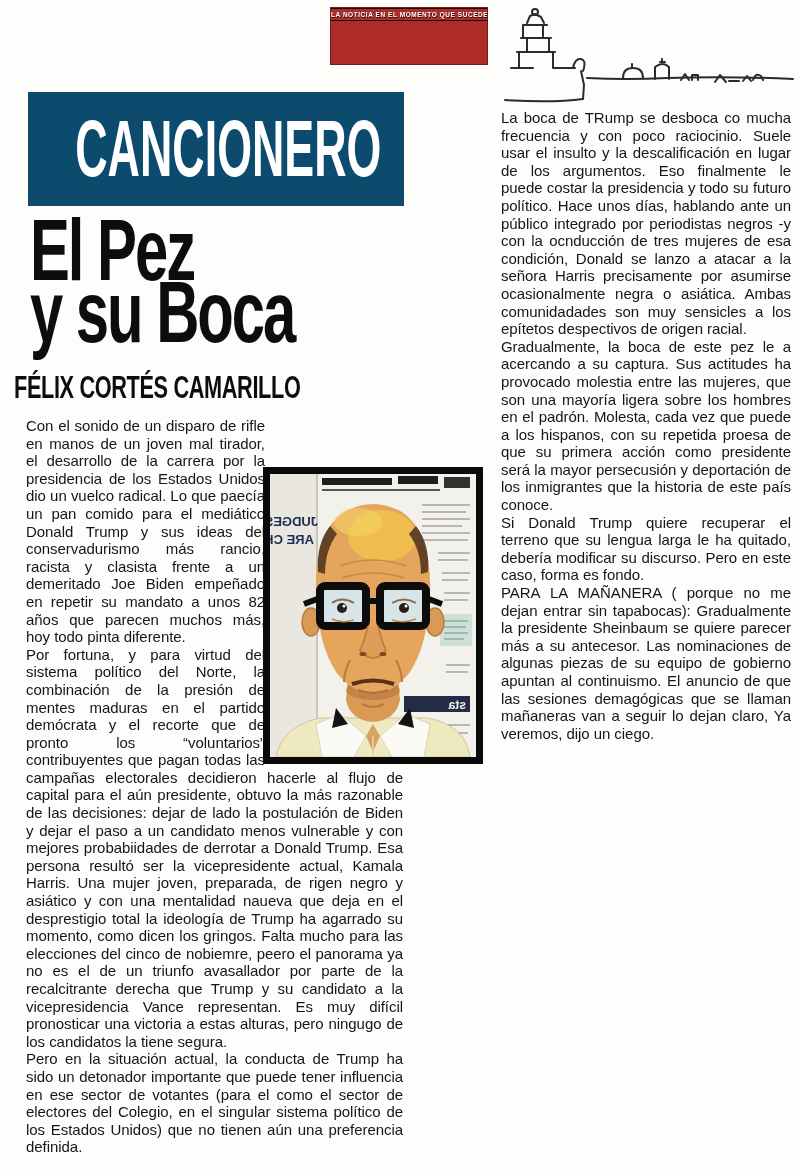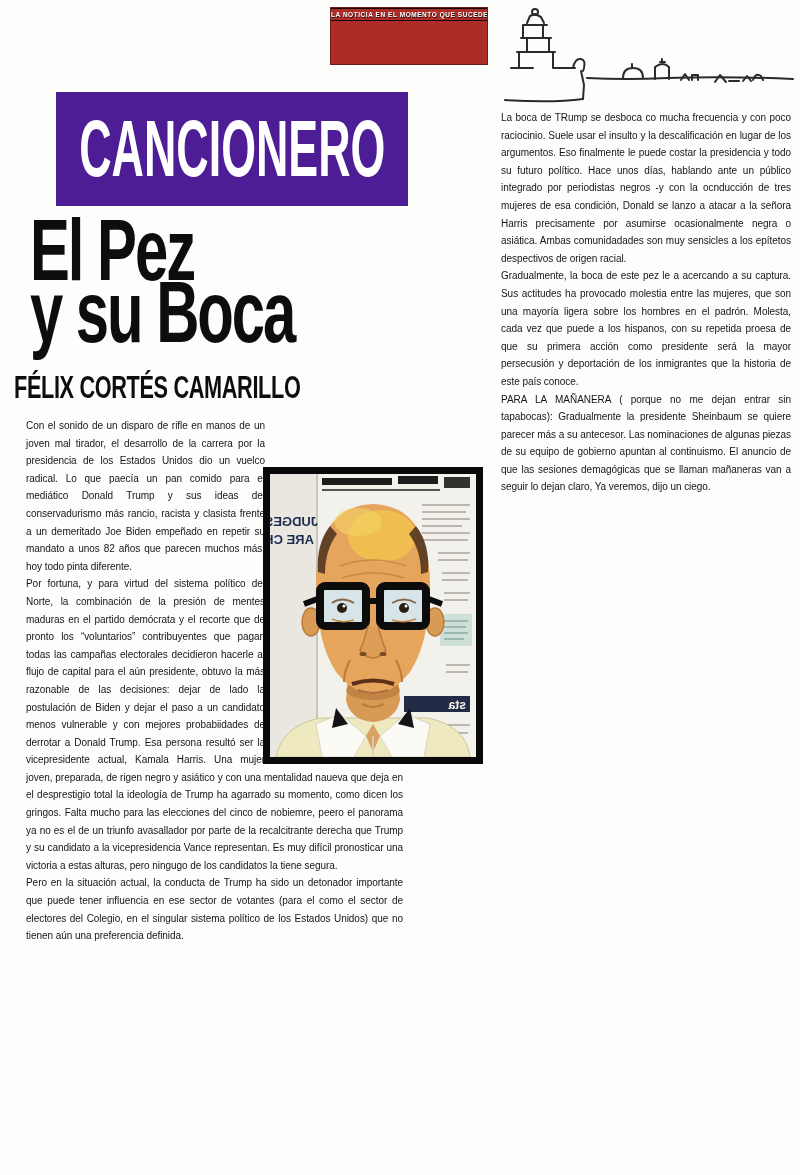--- a/index.html
+++ b/index.html
@@ -23,41 +23,41 @@
   .mast-name{
     flex:1;display:flex;align-items:center;justify-content:center;
     color:#fff;font-weight:bold;font-size:47px;letter-spacing:-1px;
     transform:scaleX(.72);white-space:nowrap;
     text-shadow:2.5px 2.5px 0 #2a0c0a,1px 1px 0 #2a0c0a,-1px -1px 0 #2a0c0a,1px -1px 0 #2a0c0a,-1px 1px 0 #2a0c0a;
   }
   
   .sketch{position:absolute;left:497px;top:2px;width:298px;height:104px;}
   
   .banner{
-    position:absolute;left:56px;top:92px;width:352px;height:114px;background:#4c1d95;
-    display:flex;align-items:center;justify-content:center;overflow:hidden;
+    position:absolute;left:28px;top:92px;width:352px;height:114px;background:#0c4a6e;
+    display:flex;align-items:center;justify-content:center;overflow:hidden;padding-left:24px;
   }
   .banner-text{
     color:#fff;font-weight:bold;font-size:80px;white-space:nowrap;
     transform:scaleX(.56);letter-spacing:0;
   }
   
   .headline{
     position:absolute;left:30px;top:219px;color:#0d0d0d;font-weight:bold;
     font-size:88px;line-height:62px;letter-spacing:-3px;
     transform:scaleX(.68);transform-origin:left top;white-space:nowrap;
   }
   .headline .hl-line{display:block;}
   .author{
     position:absolute;left:14px;top:370px;color:#0d0d0d;font-weight:bold;
     font-size:31px;letter-spacing:-.5px;transform:scaleX(.70);transform-origin:left top;
     white-space:nowrap;
   }
   
-  .col{position:absolute;text-align:justify;font-size:10px;line-height:17.6px;
+  .col{position:absolute;text-align:justify;font-size:15px;line-height:17.6px;
        color:#151515;letter-spacing:-.05px;}
   .col p{margin:0;}
   .col-left{left:26px;top:417px;width:377px;}
   .col-right{left:405px;top:109px;width:386px;}
   .cut-right{float:right;width:138px;height:314px;margin-top:36px;}
   .cut-left{float:left;width:96px;height:312px;margin-top:352px;}
   .para-gap{margin-top:34px;}
   
   .photo-frame{
     position:absolute;left:263px;top:467px;width:206px;height:283px;
@@ -117,20 +117,21 @@
   <div class="cut-right"></div>
   <p>Con el sonido de un disparo de rifle en manos de un joven mal tirador, el desarrollo de la carrera por la presidencia de los Estados Unidos dio un vuelco radical. Lo que paecía un pan comido para el mediático Donald Trump y sus ideas del conservadurismo más rancio, racista y clasista frente a un demeritado Joe Biden empeñado en repetir su mandato a unos 82 años que parecen muchos más, hoy todo pinta diferente.</p>
   <p>Por fortuna, y para virtud del sistema político del Norte, la combinación de la presión de mentes maduras en el partido demócrata y el recorte que de pronto los “voluntarios” contribuyentes que pagan todas las campañas electorales decidieron hacerle al flujo de capital para el aún presidente, obtuvo la más razonable de las decisiones: dejar de lado la postulación de Biden y dejar el paso a un candidato menos vulnerable y con mejores probabiidades de derrotar a Donald Trump. Esa persona resultó ser la vicepresidente actual, Kamala Harris. Una mujer joven, preparada, de rigen negro y asiático y con una mentalidad naueva que deja en el desprestigio total la ideología de Trump ha agarrado su momento, como dicen los gringos. Falta mucho para las elecciones del cinco de nobiemre, peero el panorama ya no es el de un triunfo avasallador por parte de la recalcitrante derecha que Trump y su candidato a la vicepresidencia Vance representan. Es muy difícil pronosticar una victoria a estas alturas, pero ningugo de los candidatos la tiene segura.</p>
   <p>Pero en la situación actual, la conducta de Trump ha sido un detonador importante que puede tener influencia en ese sector de votantes (para el como el sector de electores del Colegio, en el singular sistema político de los Estados Unidos) que no tienen aún una preferencia definida.</p>
 </div>
 
 <div class="col col-right">
   <div class="cut-left"></div>
   <p>La boca de TRump se desboca co mucha frecuencia y con poco raciocinio. Suele usar el insulto y la descalificación en lugar de los argumentos. Eso finalmente le puede costar la presidencia y todo su futuro político. Hace unos días, hablando ante un público integrado por periodistas negros -y con la ocnducción de tres mujeres de esa condición, Donald se lanzo a atacar a la señora Harris precisamente por asumirse ocasionalmente negra o asiática. Ambas comunidadades son muy sensicles a los epítetos despectivos de origen racial.</p>
   <p>Gradualmente, la boca de este pez le a acercando a su captura. Sus actitudes ha provocado molestia entre las mujeres, que son una mayoría ligera sobre los hombres en el padrón. Molesta, cada vez que puede a los hispanos, con su repetida proesa de que su primera acción como presidente será la mayor persecusión y deportación de los inmigrantes que la historia de este país conoce.</p>
+  <p>Si Donald Trump quiere recuperar el terreno que su lengua larga le ha quitado, debería modificar su discurso. Pero en este caso, forma es fondo.</p>
   <p class="para-gap">PARA LA MAÑANERA ( porque no me dejan entrar sin tapabocas): Gradualmente la presidente Sheinbaum se quiere parecer más a su antecesor. Las nominaciones de algunas piezas de su equipo de gobierno apuntan al continuismo. El anuncio de que las sesiones demagógicas que se llaman mañaneras van a seguir lo dejan claro, Ya veremos, dijo un ciego.</p>
 </div>
 
 <div class="photo-frame">
   <svg width="206" height="283" viewBox="0 0 206 283" xmlns="http://www.w3.org/2000/svg">
 
     <rect x="0" y="0" width="206" height="283" fill="#f2f1ec"></rect>
     <rect x="0" y="0" width="48" height="283" fill="#e9e7e0"></rect>
     <line x1="47" y1="0" x2="47" y2="283" stroke="#c9c6bc" stroke-width="2"></line>
     <rect x="52" y="4" width="70" height="7" fill="#1d1d1d"></rect>

